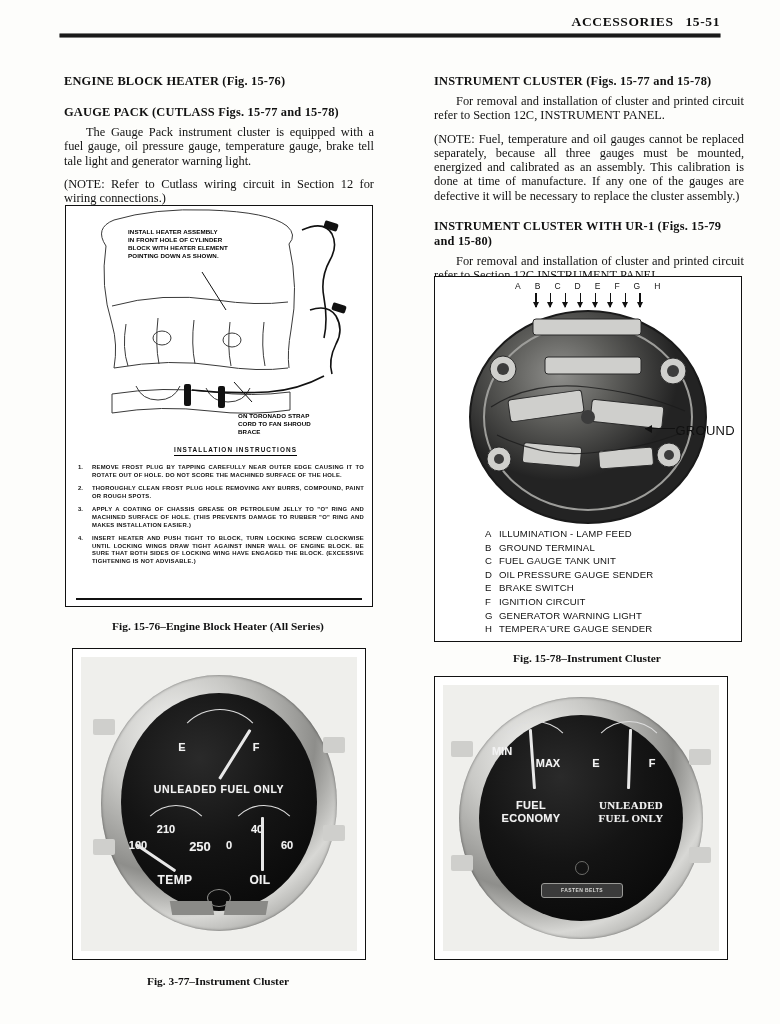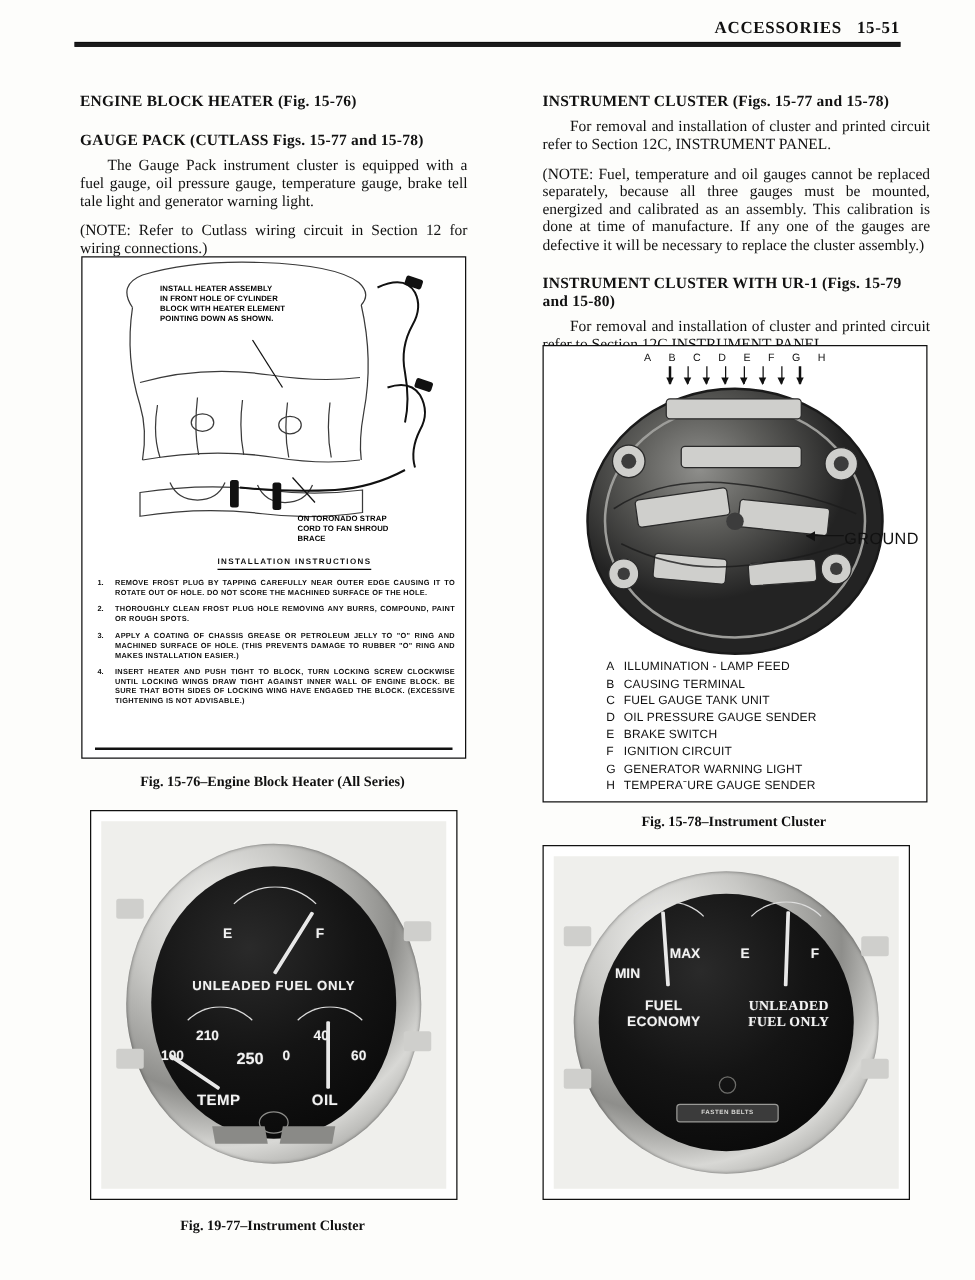--- a/index.html
+++ b/index.html
@@ -281,21 +281,21 @@
 
     <div class="ground-lbl">GROUND</div>
 
     <div class="legend">
       <div class="leg-row">
         <div class="leg-k">A</div>
         <div>ILLUMINATION - LAMP FEED</div>
       </div>
       <div class="leg-row">
         <div class="leg-k">B</div>
-        <div>CAUSING TERMINAL</div>
+        <div>GROUND TERMINAL</div>
       </div>
       <div class="leg-row">
         <div class="leg-k">C</div>
         <div>FUEL GAUGE TANK UNIT</div>
       </div>
       <div class="leg-row">
         <div class="leg-k">D</div>
         <div>OIL PRESSURE GAUGE SENDER</div>
       </div>
       <div class="leg-row">
@@ -347,33 +347,33 @@
         <div class="gtxt" style="left:152px;top:146px;width:28px;font-size:11px;">60</div>
         <div class="needle" style="left:140px;top:124px;width:3px;height:54px;transform:rotate(0deg);"></div>
         <div class="gtxt" style="left:104px;top:180px;width:70px;font-size:12px;letter-spacing:.4px;text-align:center;">OIL</div>
 
         <div style="position:absolute;left:86px;top:196px;width:22px;height:16px;border:1.4px solid #8d8d8a;border-radius:50%;"></div>
         <div style="position:absolute;left:50px;top:208px;width:42px;height:14px;background:#8a8a87;transform:skewX(10deg);"></div>
         <div style="position:absolute;left:104px;top:208px;width:42px;height:14px;background:#8a8a87;transform:skewX(-10deg);"></div>
       </div>
     </div>
   </div>
-  <div class="cap" id="cap77">Fig. 19-77–Instrument Cluster</div>
+  <div class="cap" id="cap77">Fig. 3-77–Instrument Cluster</div>
 
   <div class="figbox" id="fig79">
     <div class="photo">
       <div class="bezel" style="left:16px;top:12px;width:244px;height:242px;"></div>
       <div class="tab" style="left:8px;top:56px;width:22px;height:16px;"></div>
       <div class="tab" style="left:8px;top:170px;width:22px;height:16px;"></div>
       <div class="tab" style="left:246px;top:64px;width:22px;height:16px;"></div>
       <div class="tab" style="left:246px;top:162px;width:22px;height:16px;"></div>
       <div class="face" style="left:36px;top:30px;width:204px;height:206px;">
 
         <div class="arc" style="left:16px;top:6px;width:78px;height:78px;"></div>
-        <div class="gtxt" style="left:2px;top:58px;width:42px;font-size:11px;">MIN</div>
+        <div class="gtxt" style="left:2px;top:30px;width:42px;font-size:11px;">MIN</div>
         <div class="gtxt" style="left:46px;top:42px;width:46px;font-size:11px;">MAX</div>
         <div class="needle" style="left:54px;top:14px;width:3px;height:60px;transform:rotate(-4deg);"></div>
         <div class="gtxt" style="left:6px;top:84px;width:92px;font-size:11px;line-height:13px;white-space:pre-line;letter-spacing:.3px;">FUEL
 ECONOMY</div>
 
         <div class="arc" style="left:110px;top:6px;width:78px;height:78px;"></div>
         <div class="gtxt" style="left:96px;top:42px;width:42px;font-size:11px;">E</div>
         <div class="gtxt" style="left:152px;top:42px;width:42px;font-size:11px;">F</div>
         <div class="needle" style="left:148px;top:14px;width:3px;height:60px;transform:rotate(2deg);"></div>
         <div class="gtxt" style="left:104px;top:84px;width:96px;font-size:11px;line-height:13px;white-space:pre-line;letter-spacing:.3px;font-family:Liberation Serif, serif;">UNLEADED

